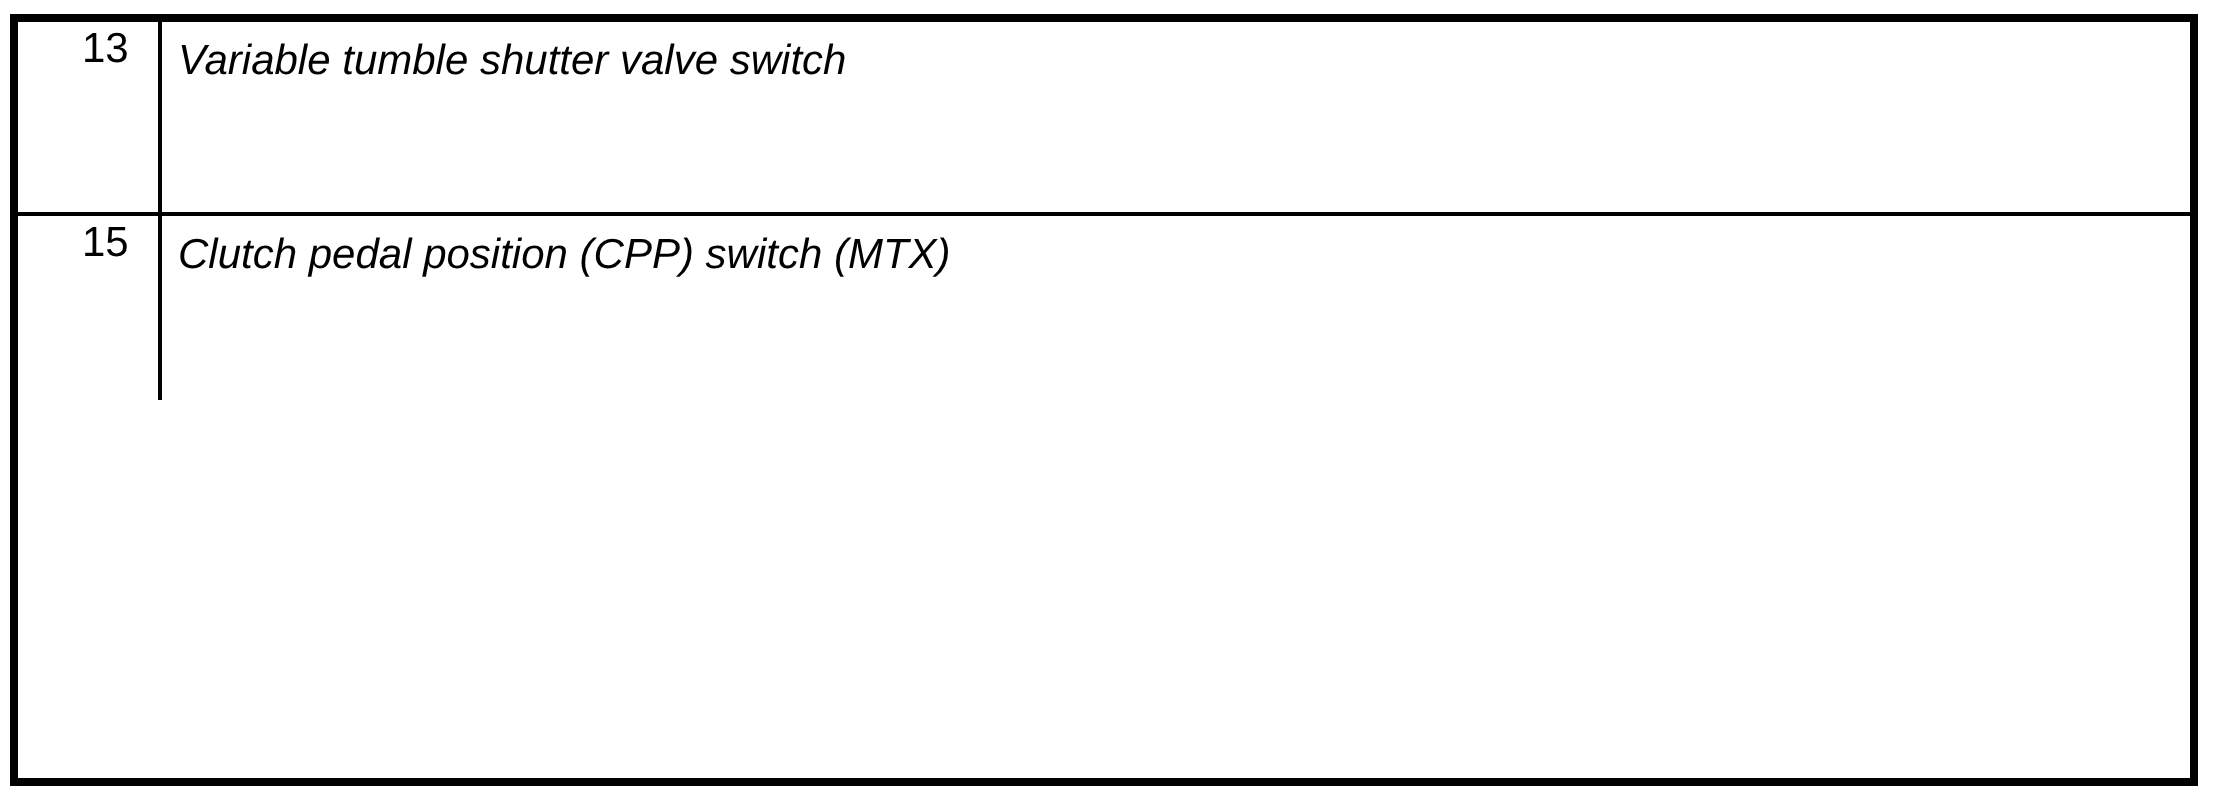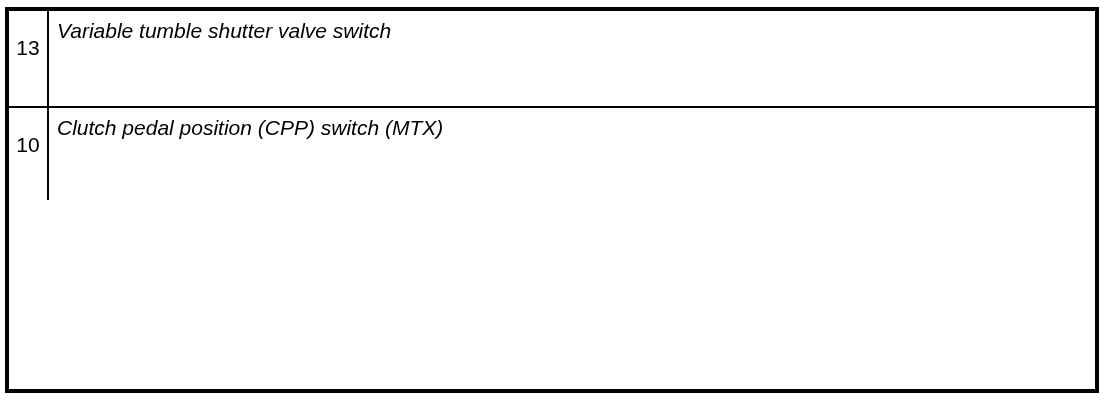--- a/index.html
+++ b/index.html
@@ -29,24 +29,25 @@
     box-sizing: border-box;
   }
   .row + .row {
     border-top: 2px solid #000000;
   }
   .cell-num {
     width: 40px;
     flex: 0 0 40px;
     border-right: 2px solid #000000;
     box-sizing: border-box;
-    text-align: center;
-    padding-top: 25px;
+    text-align: left;
+    padding-top: 2px;
     font-size: 21px;
     line-height: 1.1;
+    margin-left: 32px;
   }
   .cell-label {
     flex: 1 1 auto;
     padding: 8px 6px 0 8px;
     font-size: 21px;
     line-height: 1.1;
     font-style: italic;
   }
 </style>
 </head>
@@ -54,17 +55,17 @@
 
 <div class="table">
 
     <div class="row">
       <div class="cell-num">13</div>
       <div class="cell-label">Variable tumble shutter valve switch</div>
     </div>
 
 
     <div class="row">
-      <div class="cell-num">10</div>
+      <div class="cell-num">15</div>
       <div class="cell-label">Clutch pedal position (CPP) switch (MTX)</div>
     </div>
 
   </div>
 
 </body></html>

